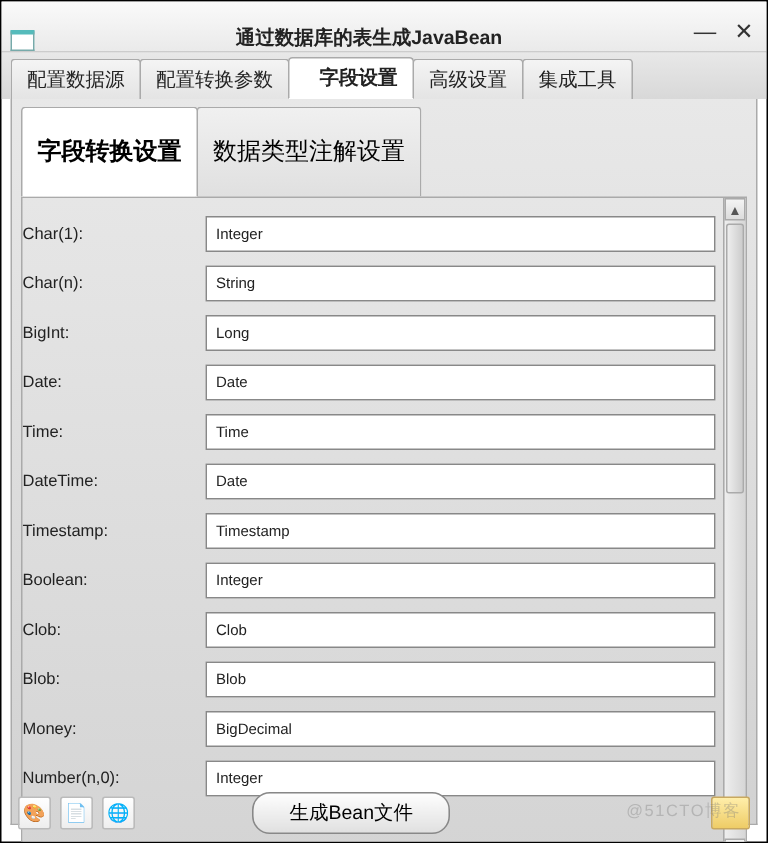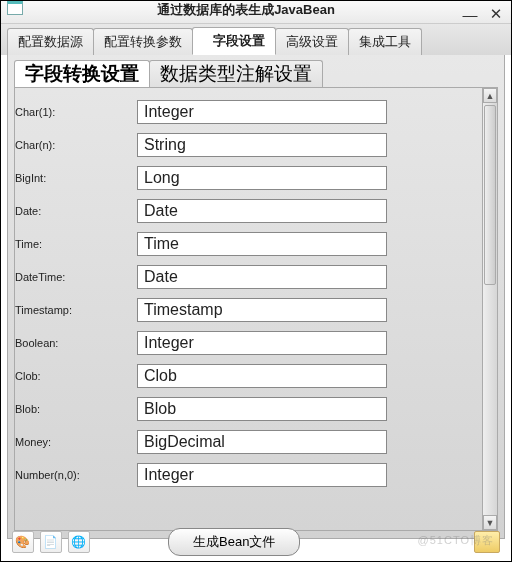--- a/index.html
+++ b/index.html
@@ -1,32 +1,32 @@
 <!DOCTYPE html>
 <html><head>
 <meta charset="utf-8">
 <style>
 * { box-sizing: border-box; margin: 0; padding: 0; }
 body { font-family: "SimSun", "Microsoft YaHei", sans-serif; font-size: 13px; background: #fff; width: 512px; height: 562px; overflow: hidden; border: 1px solid #000; }
-.titlebar { height: 23px; background: linear-gradient(#fafafa, #eaeaea); display: flex; align-items: flex-start; border-bottom: 1px solid #ccc; position: relative; }
+.titlebar { height: 34px; background: linear-gradient(#fafafa, #eaeaea); display: flex; align-items: flex-end; border-bottom: 1px solid #ccc; position: relative; }
 .app-icon { width: 16px; height: 14px; margin: 0 6px; background: #fff; border: 1px solid #7aa; border-top: 3px solid #5bb; }
 .title { flex: 1; text-align: center; font-size: 13px; color: #222; font-weight: bold;}
 .win-ctrls { display: flex; margin-right: 8px; gap: 12px; }
 .win-btn { width: 14px; height: 26px; display: flex; align-items: center; justify-content: center; color: #333; font-size: 15px; cursor: pointer; }
 .main-tabs { display: flex; padding: 3px 6px 0 6px; gap: 0; background: linear-gradient(#e8e8e8, #d8d8d8); align-items: center; }
 .main-tab { padding: 4px 10px 4px 10px; border: 1px solid #aaa; background: linear-gradient(#f4f4f4, #e4e4e4); border-bottom: none; border-radius: 3px 3px 0 0; margin-right: -1px; font-size: 13px; cursor: pointer; color: #222; }
 .main-tab.active { background: #fff; font-weight: bold; position: relative; z-index: 2; border-bottom: 1px solid #fff; padding-left: 20px; }
 .content { border: 1px solid #aaa; margin: 0 6px 0 6px; height: 484px; background: linear-gradient(#e8e8e8, #d2d2d2); position: relative; border-top:none; padding-top:5px;}
 .sub-tabs { display: flex; padding-left: 6px; }
-.sub-tab { padding: 0 10px; border: 1px solid #aaa; background: linear-gradient(#f0f0f0, #e0e0e0); border-bottom: none; border-radius: 3px 3px 0 0; margin-right: -1px; font-size: 19px; cursor: pointer; }
+.sub-tab { padding: 19px 10px; border: 1px solid #aaa; background: linear-gradient(#f0f0f0, #e0e0e0); border-bottom: none; border-radius: 3px 3px 0 0; margin-right: -1px; font-size: 16px; cursor: pointer; }
 .sub-tab.active { background: #fff; font-weight: bold; position: relative; z-index: 2; }
 .form-area { border: 1px solid #aaa; margin: 0 6px; height: 444px; background: linear-gradient(#e6e6e6, #d4d4d4); padding: 12px 0 0 0; position: relative; overflow: hidden; border-top:1px solid #aaa; }
 .form-row { display: flex; align-items: center; margin-bottom: 9px; }
 .form-label { width: 122px; text-align: left; padding-right: 6px; font-size: 11px; color: #222; }
-.form-input { width: 250px; height: 24px; border: 1px solid #888; background: #fff; padding: 2px 6px; font-family: inherit; font-size: 16px; color: #222; }
+.form-input { width: 340px; height: 24px; border: 1px solid #888; background: #fff; padding: 2px 6px; font-family: inherit; font-size: 10px; color: #222; }
 .scrollbar { position: absolute; right: 0; top: 0; bottom: 0; width: 15px; background: linear-gradient(to right,#eee,#d6d6d6); border-left: 1px solid #aaa; }
 .scroll-arrow { height: 15px; width: 100%; background: linear-gradient(#f4f4f4,#dcdcdc); border: 1px solid #aaa; display:flex; align-items:center; justify-content:center; font-size:9px; color:#555; }
 .scroll-arrow.down { position: absolute; bottom: 0; }
 .scroll-thumb { position: absolute; top: 17px; left: 1px; right: 1px; height: 180px; background: linear-gradient(to right,#eee,#ccc); border: 1px solid #aaa; border-radius: 2px; }
 .bottom-bar { position: absolute; left: 0; right: 0; bottom: 0; height: 40px; display: flex; align-items: center; padding: 0 12px; }
 .tool-icons { display: flex; gap: 6px; }
 .tool-icon { width: 22px; height: 22px; border: 1px solid #bbb; border-radius: 2px; background: linear-gradient(#fff,#eee); display:flex; align-items:center; justify-content:center; font-size:12px; }
 .gen-btn { margin-left: 78px; padding: 4px 24px; border: 1px solid #888; border-radius: 12px; background: linear-gradient(#fefefe,#e0e0e0); font-size: 13px; cursor: pointer; }
 .right-icon { margin-left: auto; width: 26px; height: 22px; background: linear-gradient(#ffeeaa,#eecc66); border: 1px solid #c8a860; border-radius: 2px; }
 .watermark { position: absolute; right: 18px; bottom: 14px; color: rgba(120,120,120,0.35); font-size: 11px; letter-spacing: 1px; pointer-events:none; font-family: Arial, sans-serif; }

